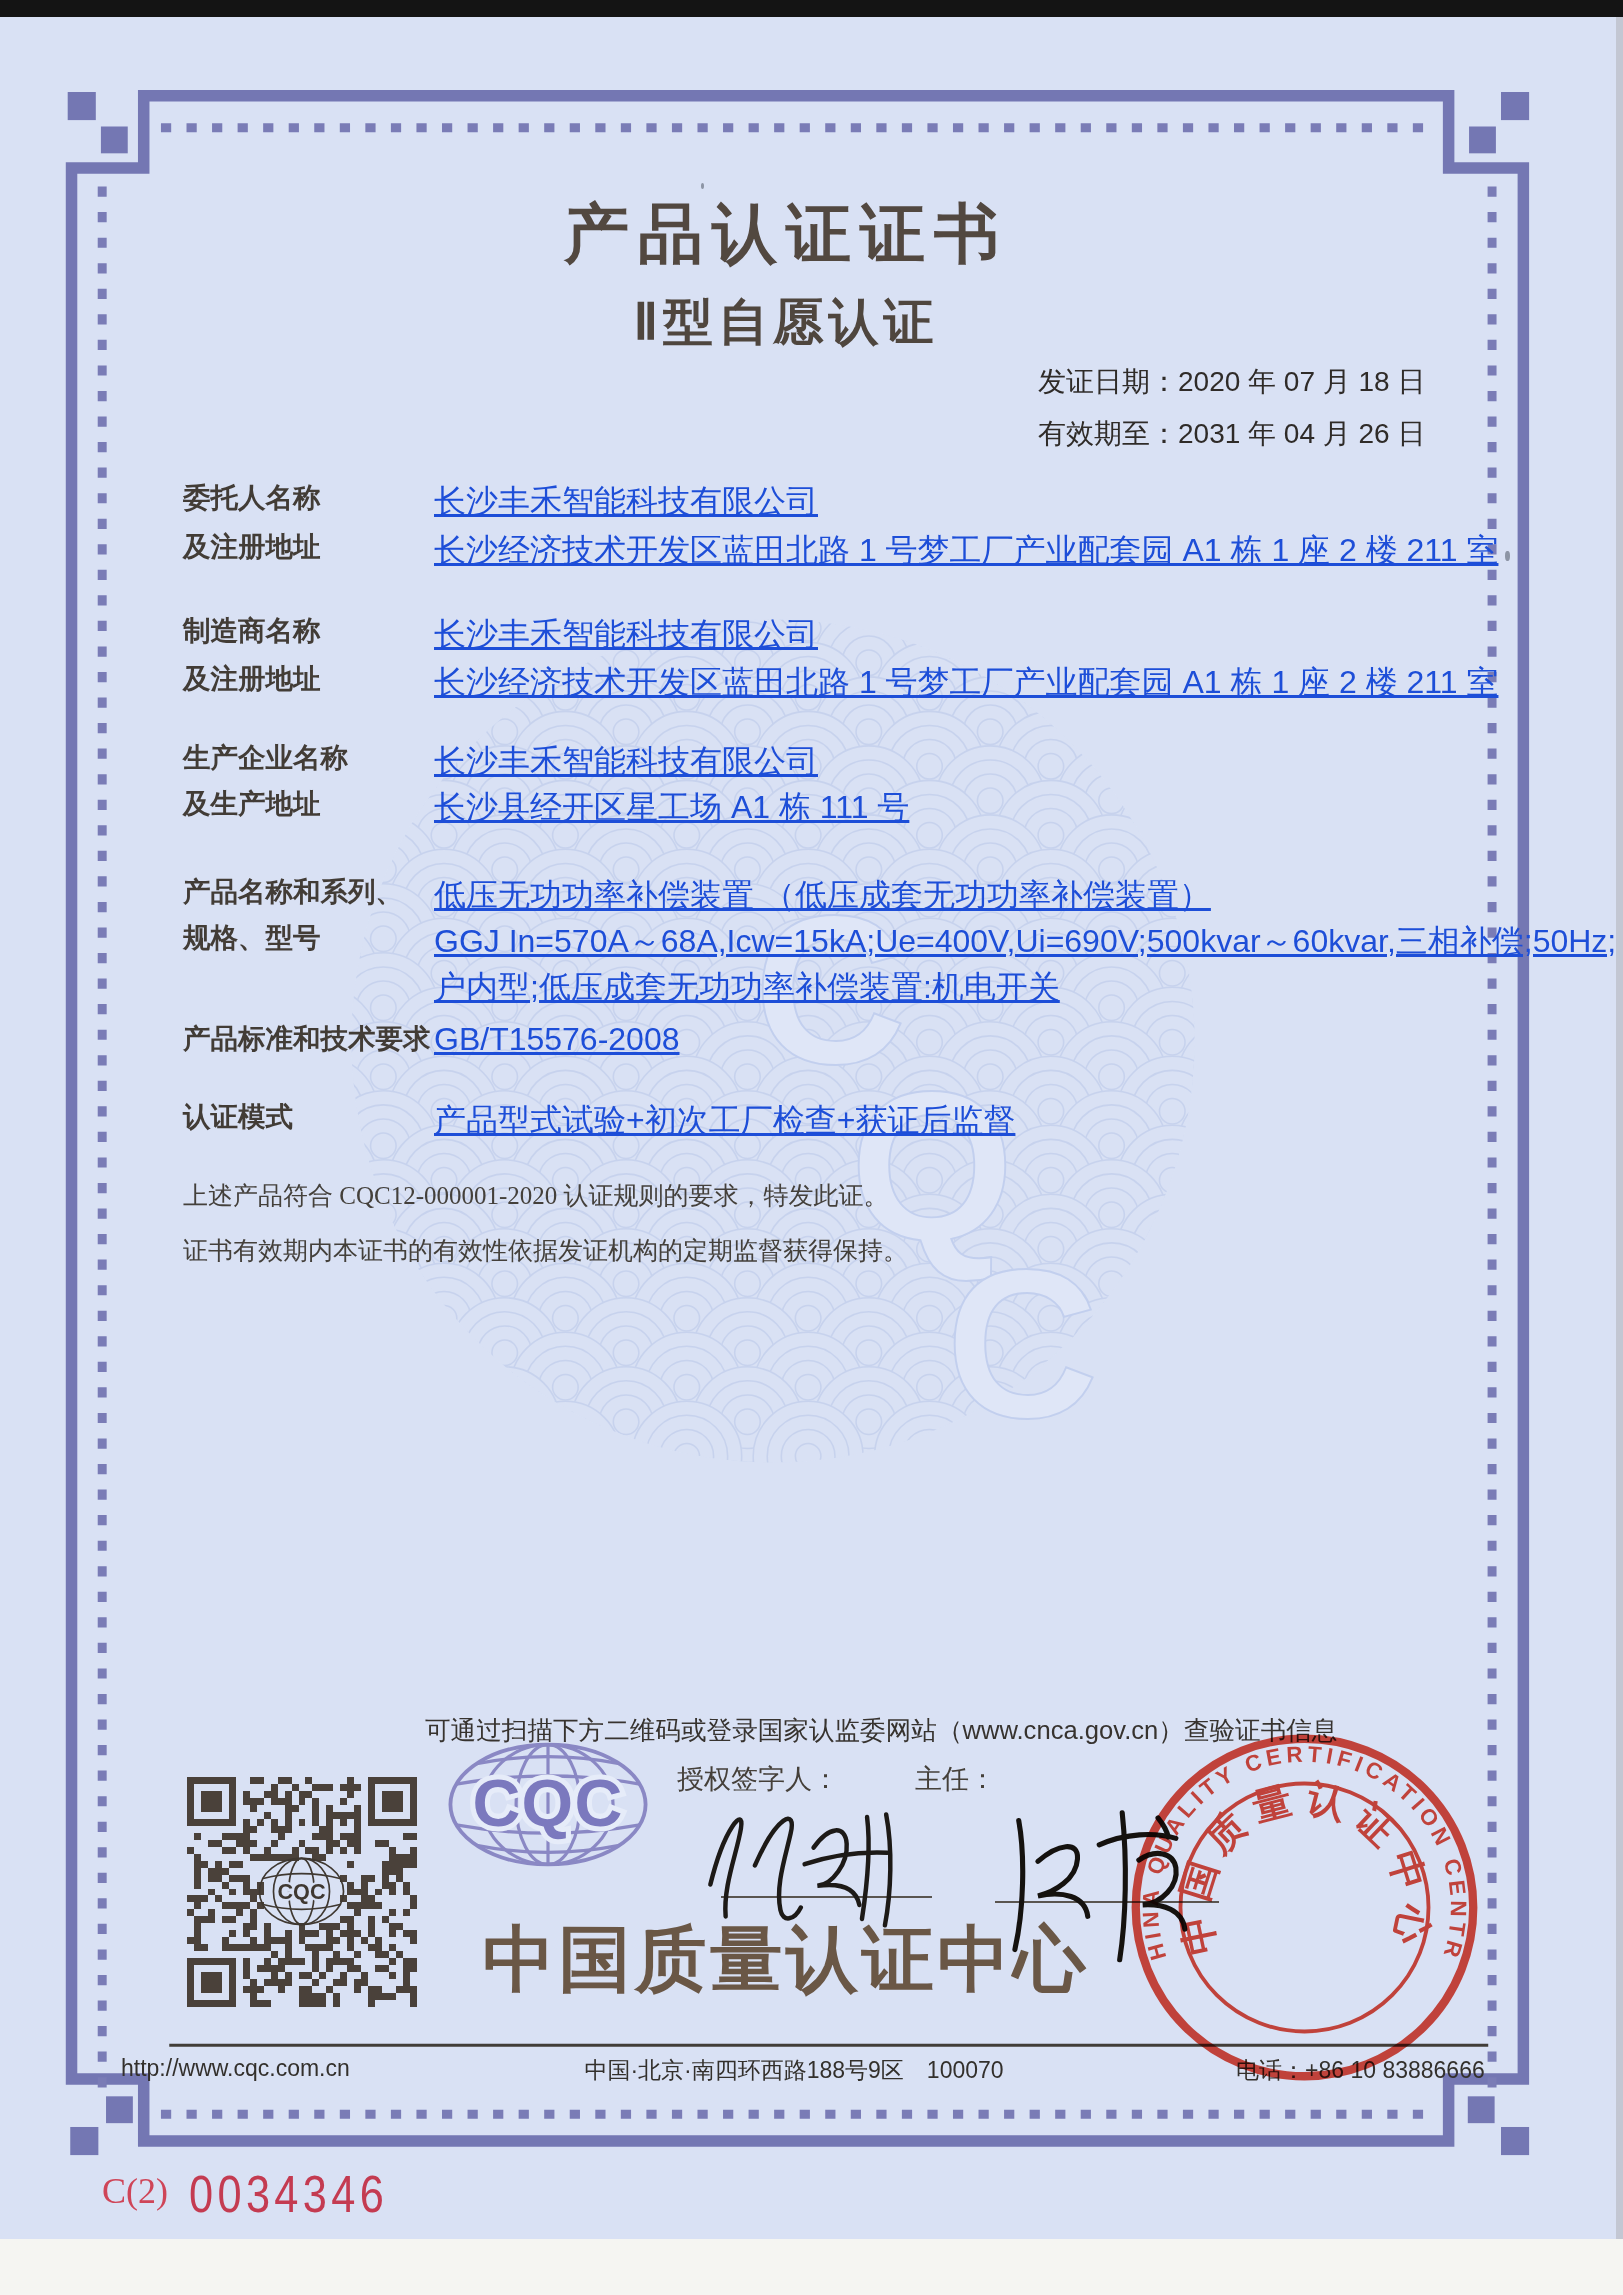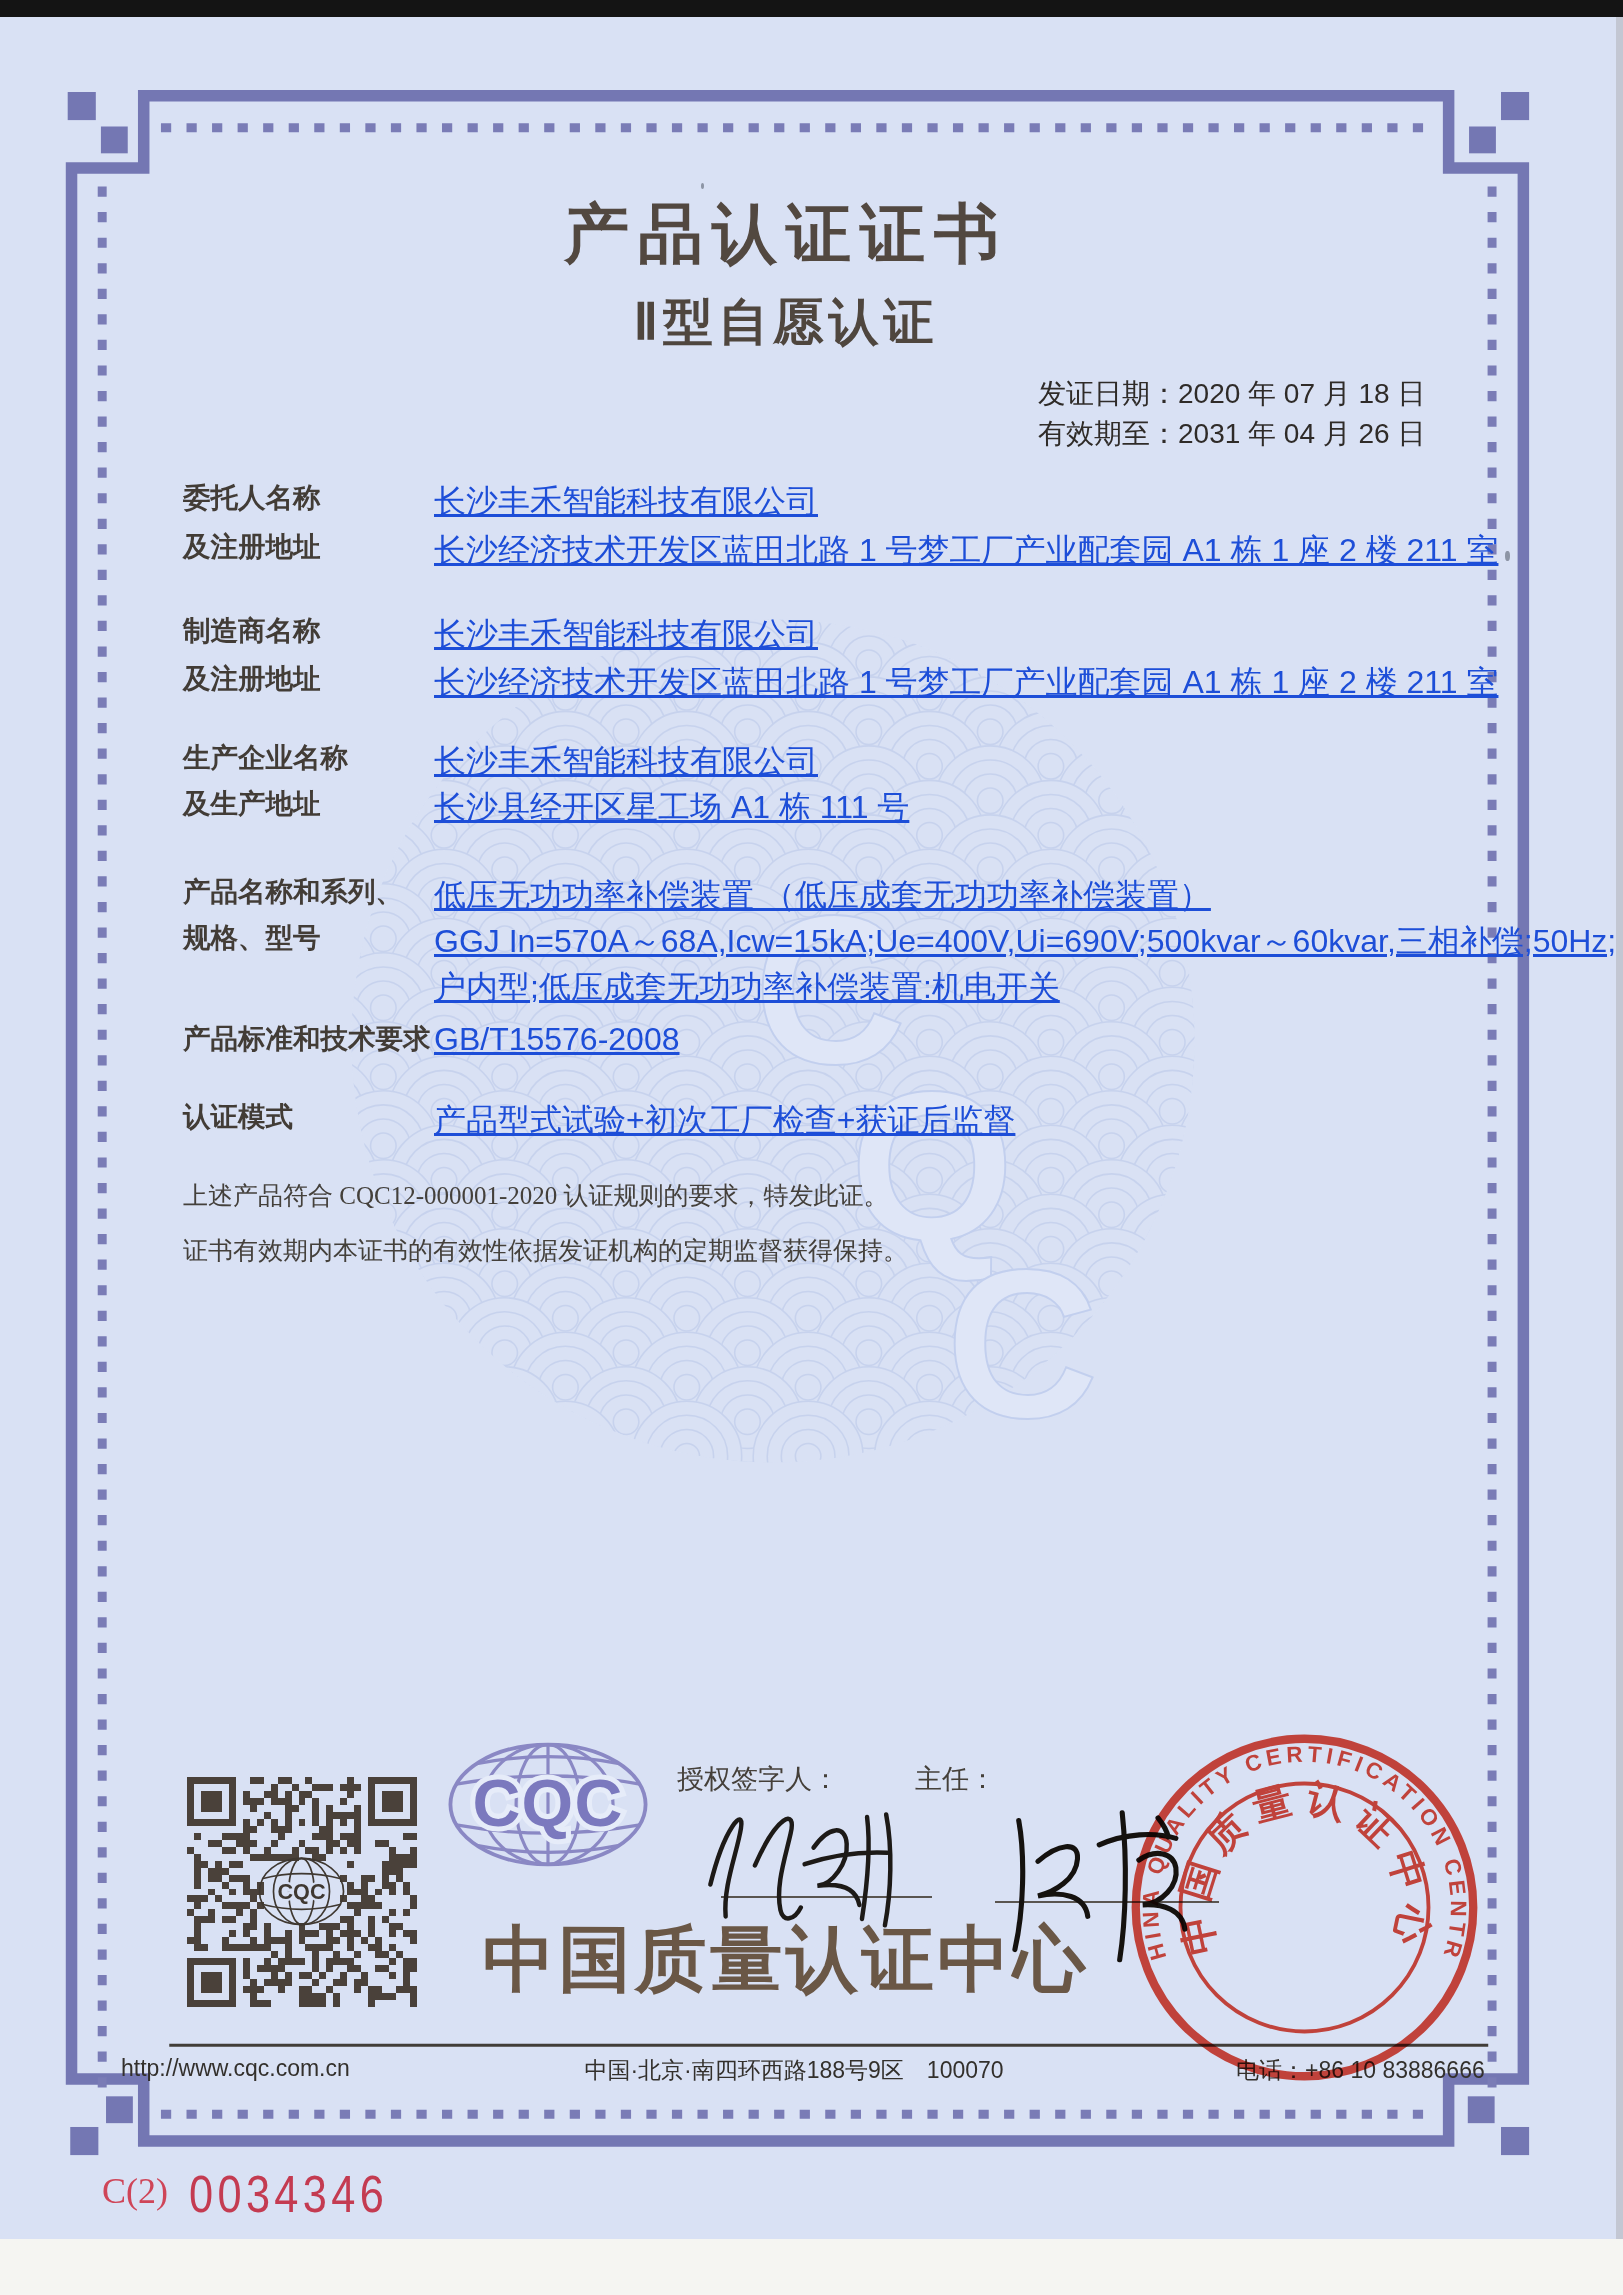--- a/index.html
+++ b/index.html
@@ -21,21 +21,21 @@
     color:#dfe6f7;-webkit-text-stroke:1.9px #c2cfee;letter-spacing:0;line-height:1;}
   
   #frame{left:0;top:0;z-index:5;}
   
   #title{left:0;top:190px;width:1572px;text-align:center;font-size:65px;font-weight:bold;
     color:#524840;letter-spacing:9px;z-index:10;}
   #subtitle{left:0;top:289px;width:1572px;text-align:center;font-size:50px;font-weight:bold;
     color:#4f463e;letter-spacing:5.1px;z-index:10;}
   .certline{font-size:28px;color:#2f2b28;z-index:10;}
   #cert-no{left:203px;top:372px;}
-  #issue-date{left:1038px;top:363px;margin-top:12px;}
+  #issue-date{left:1038px;top:363px;}
   #valid-date{left:1038px;top:415px;}
   
   .row{position:absolute;left:0;top:0;width:1469px;z-index:10;}
   .row .lbl{position:absolute;left:183px;font-size:27.5px;font-weight:bold;color:#423c36;white-space:nowrap;}
   .row .val{position:absolute;left:434px;font-size:32px;color:#1d4ed8;white-space:nowrap;text-decoration:underline;}
   .statement{position:absolute;left:183px;font-family:"Liberation Serif", serif;
     font-size:25px;color:#44403b;white-space:nowrap;z-index:10;}
   
   #verify-note{left:425px;top:1713px;font-size:25.6px;color:#37332f;z-index:10;white-space:nowrap;}
   #signer-label{left:677px;top:1761px;font-size:27px;color:#45403a;z-index:10;}
@@ -1086,20 +1086,21 @@
       <span class="val">GB/T15576-2008</span>
     </div>
   <div class="row" style="top:1099px">
       <span class="lbl">认证模式</span>
       <span class="val">产品型式试验+初次工厂检查+获证后监督</span>
     </div>
 
   <div class="statement" style="top:1179px">上述产品符合 CQC12-000001-2020 认证规则的要求，特发此证。</div>
   <div class="statement" style="top:1234px">证书有效期内本证书的有效性依据发证机构的定期监督获得保持。</div>
 
+  <div id="verify-note" class="abs">可通过扫描下方二维码或登录国家认监委网站（www.cnca.gov.cn）查验证书信息</div>
 
   <div class="abs" id="qr">
     <svg id="qr-svg" width="230" height="230" viewBox="0 0 33 33" shape-rendering="crispEdges">
         <rect x="9" y="0" width="1" height="1" fill="#4a413a"></rect>
         <rect x="10" y="0" width="1" height="1" fill="#4a413a"></rect>
         <rect x="13" y="0" width="1" height="1" fill="#4a413a"></rect>
         <rect x="14" y="0" width="1" height="1" fill="#4a413a"></rect>
         <rect x="17" y="0" width="1" height="1" fill="#4a413a"></rect>
         <rect x="23" y="0" width="1" height="1" fill="#4a413a"></rect>
         <rect x="12" y="1" width="1" height="1" fill="#4a413a"></rect>

